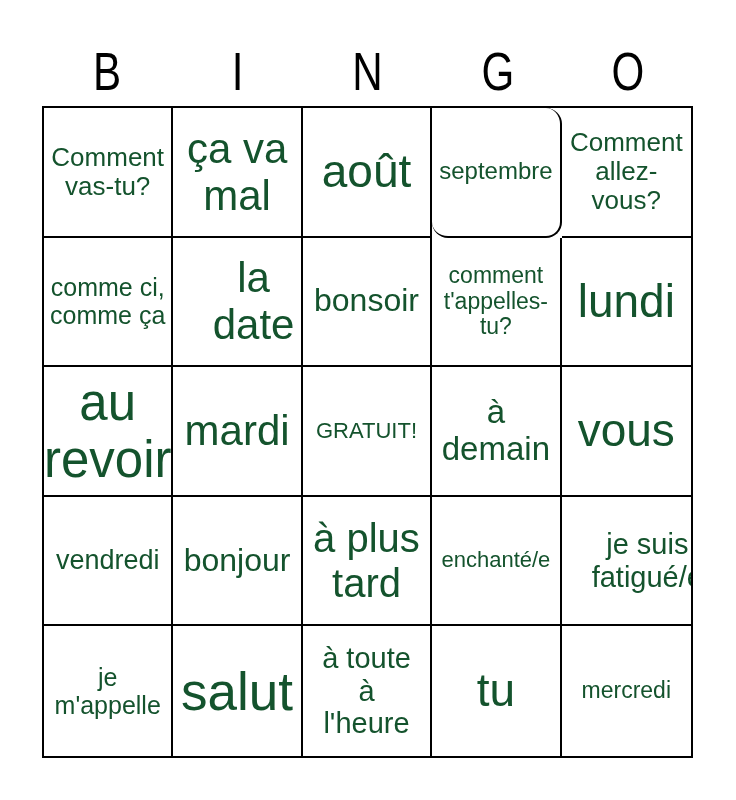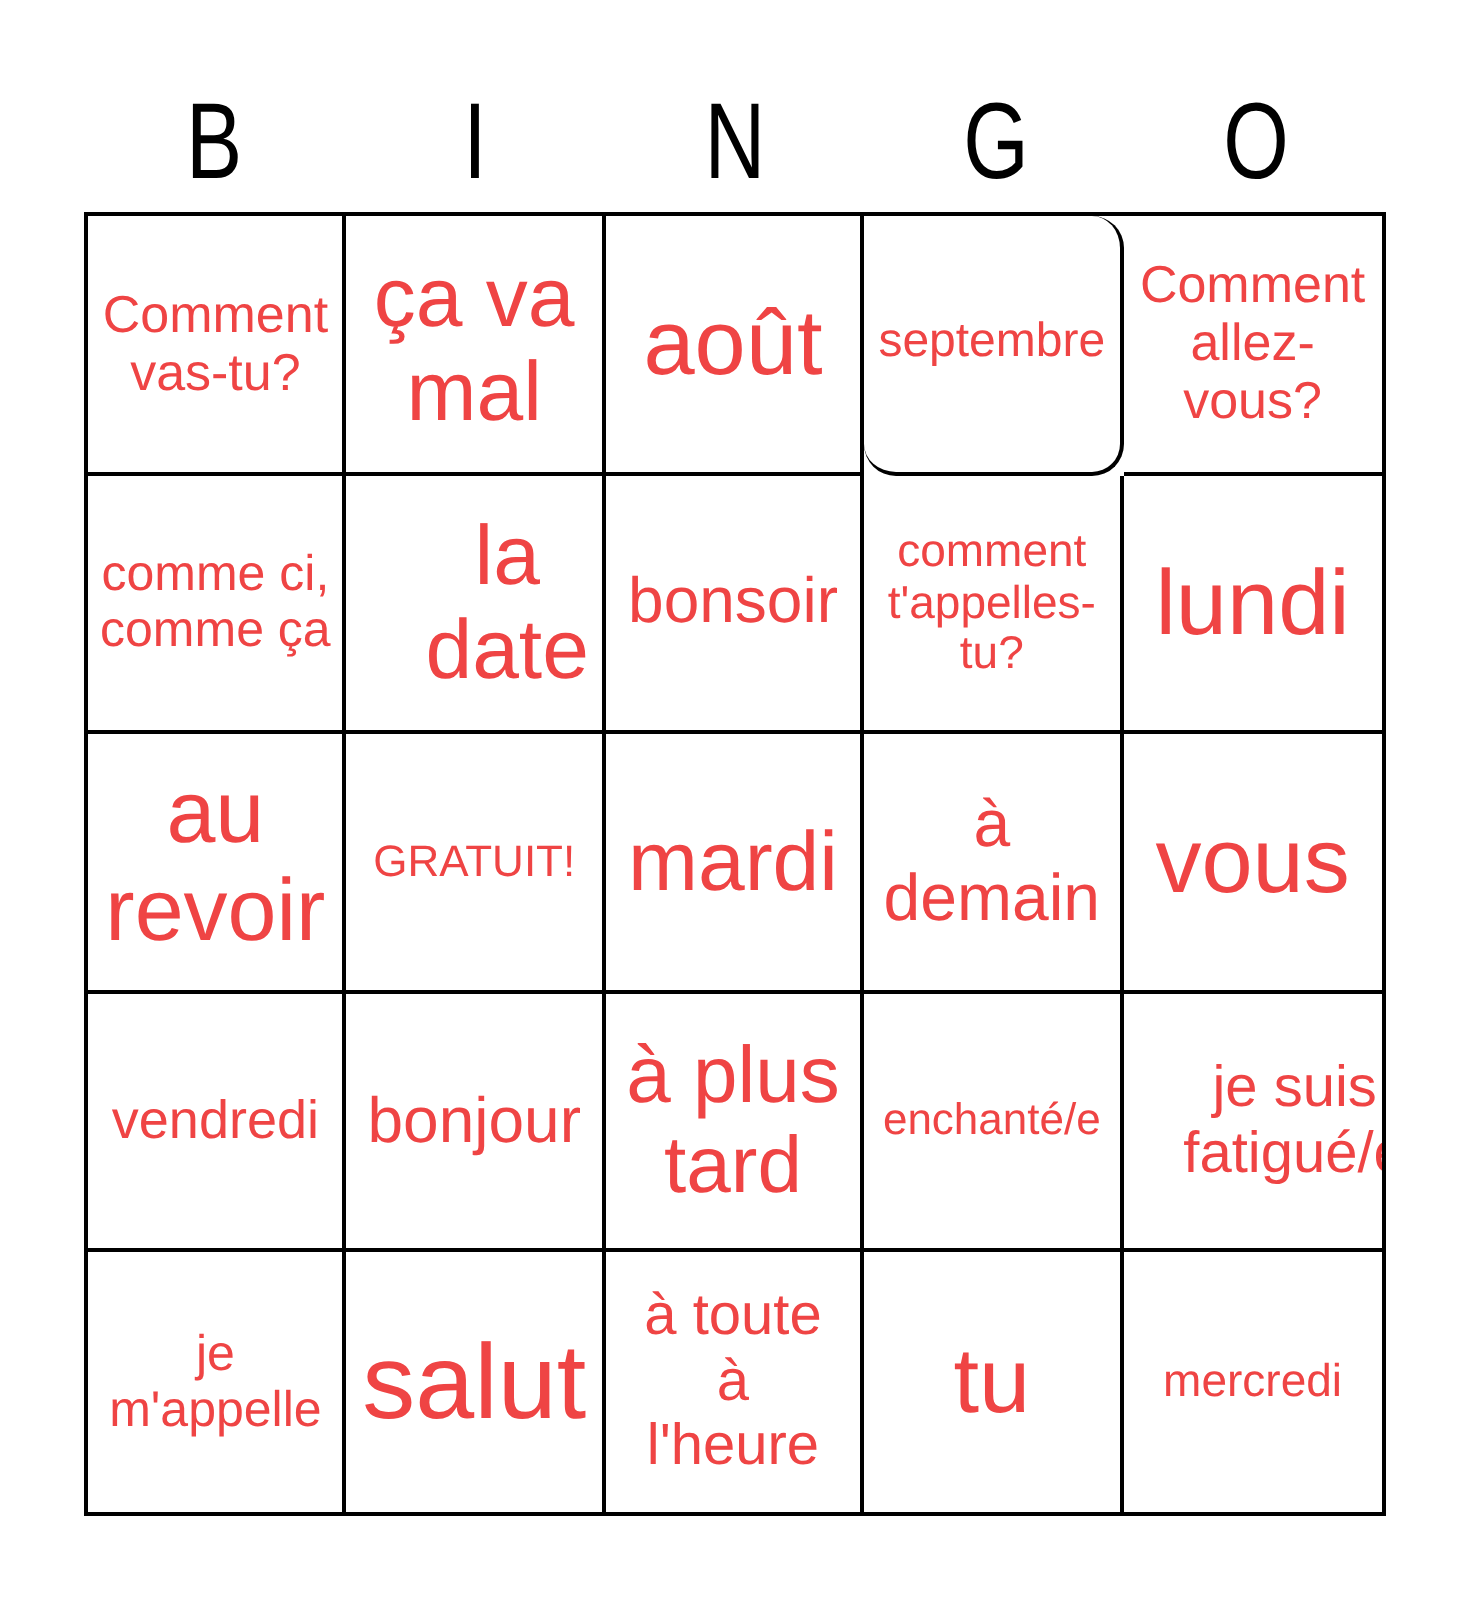--- a/index.html
+++ b/index.html
@@ -53,21 +53,21 @@
   .cell {
     border-right: 2px solid #000000;
     border-bottom: 2px solid #000000;
     box-sizing: border-box;
     display: flex;
     align-items: center;
     justify-content: center;
     text-align: center;
     white-space: pre-line;
     line-height: 1.12;
-    color: #ef4444;
+    color: #14532d;
     padding: 2px;
     overflow: hidden;
     cursor: pointer;
   }
   .cell.last-col { border-right: none; }
   .cell.last-row { border-bottom: none; }
 </style>
 </head>
 <body>
 
@@ -97,24 +97,24 @@
       <div class="cell" style="font-size: 25px;">comme ci,
 comme ça</div>
       <div class="cell" style="font-size: 42px; padding-left: 35px;">la
 date</div>
       <div class="cell" style="font-size: 32px;">bonsoir</div>
       <div class="cell" style="font-size: 23px;">comment
 t'appelles-
 tu?</div>
       <div class="cell last-col" style="font-size: 46px;">lundi</div>
 
-      <div class="cell" style="font-size: 44px;">au
+      <div class="cell" style="font-size: 51px;">au
 revoir</div>
+      <div class="cell" style="font-size: 42px;">mardi</div>
       <div class="cell" style="font-size: 22px;">GRATUIT!</div>
-      <div class="cell" style="font-size: 42px;">mardi</div>
       <div class="cell" style="font-size: 33px;">à
 demain</div>
       <div class="cell last-col" style="font-size: 46px;">vous</div>
 
       <div class="cell" style="font-size: 27px;">vendredi</div>
       <div class="cell" style="font-size: 32px;">bonjour</div>
       <div class="cell" style="font-size: 40px;">à plus
 tard</div>
       <div class="cell" style="font-size: 22px;">enchanté/e</div>
       <div class="cell last-col" style="font-size: 29px; padding-left: 44px;">je suis

